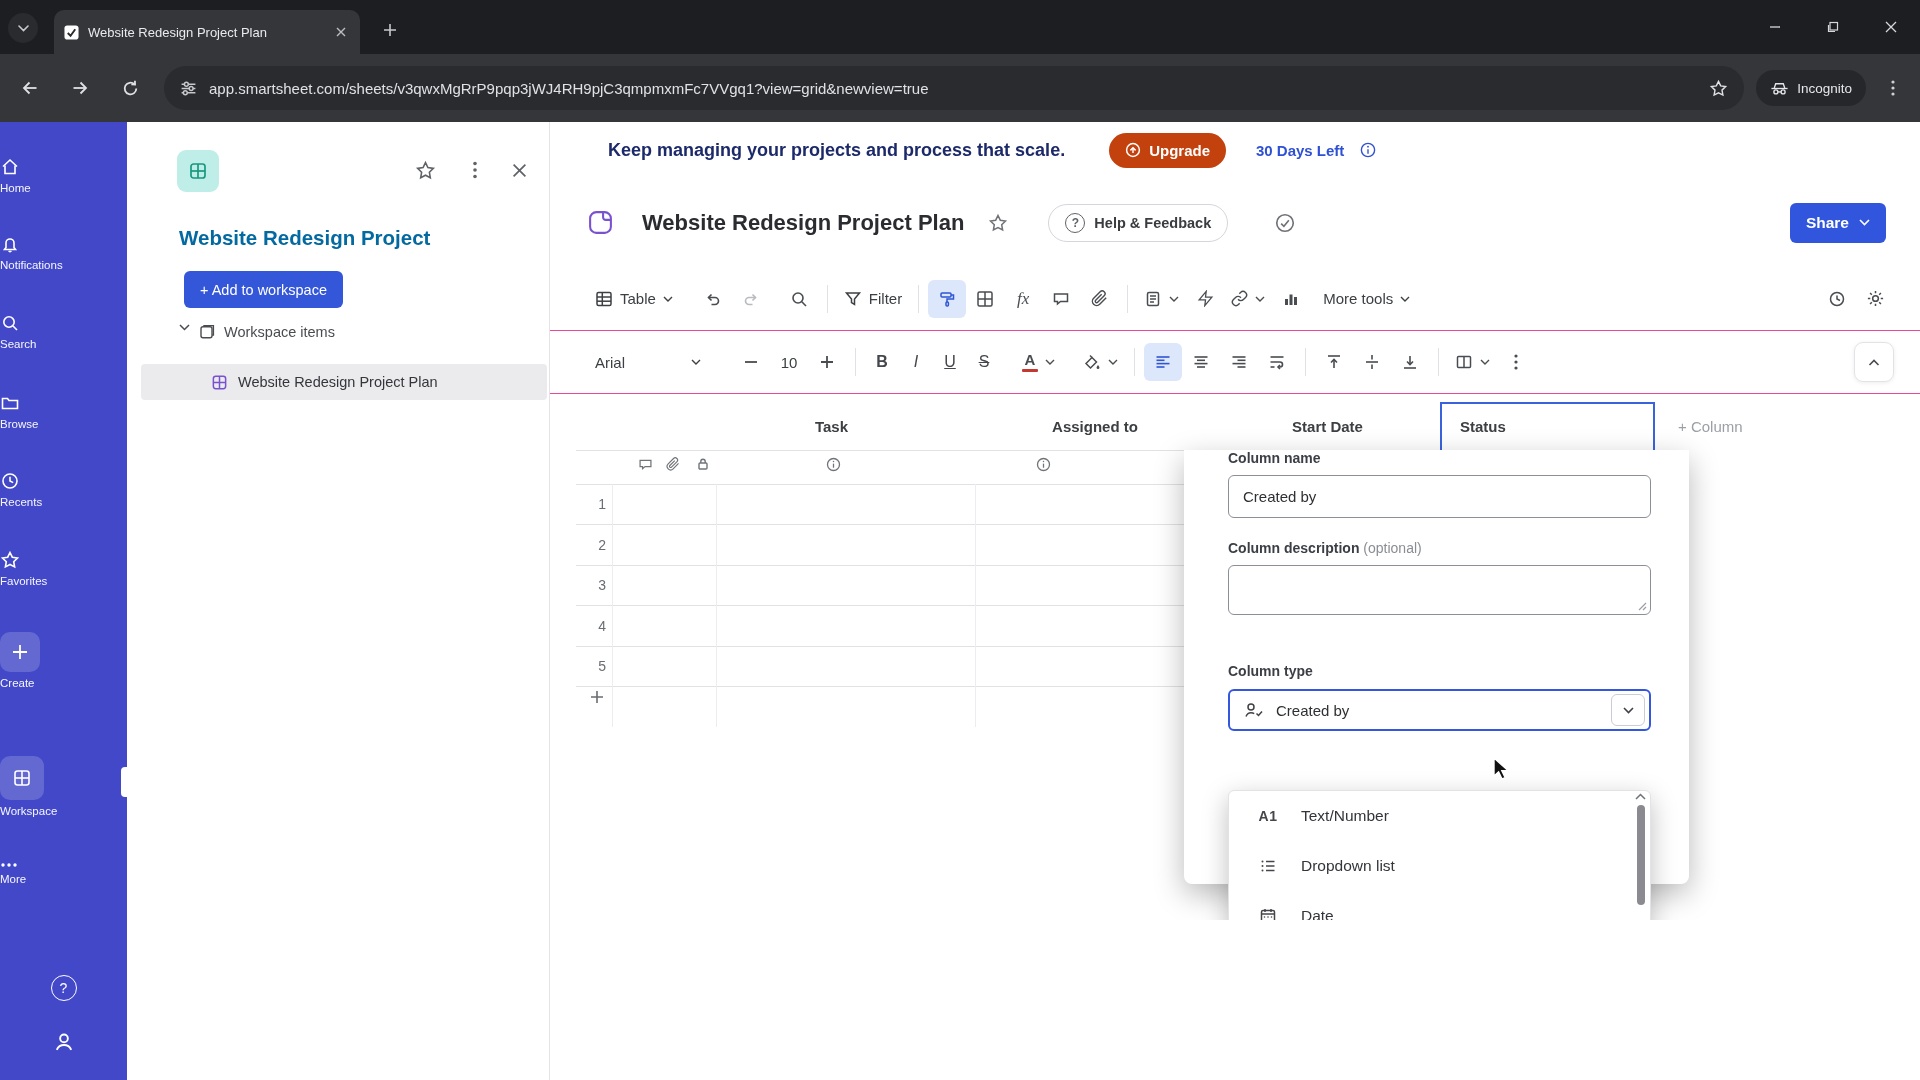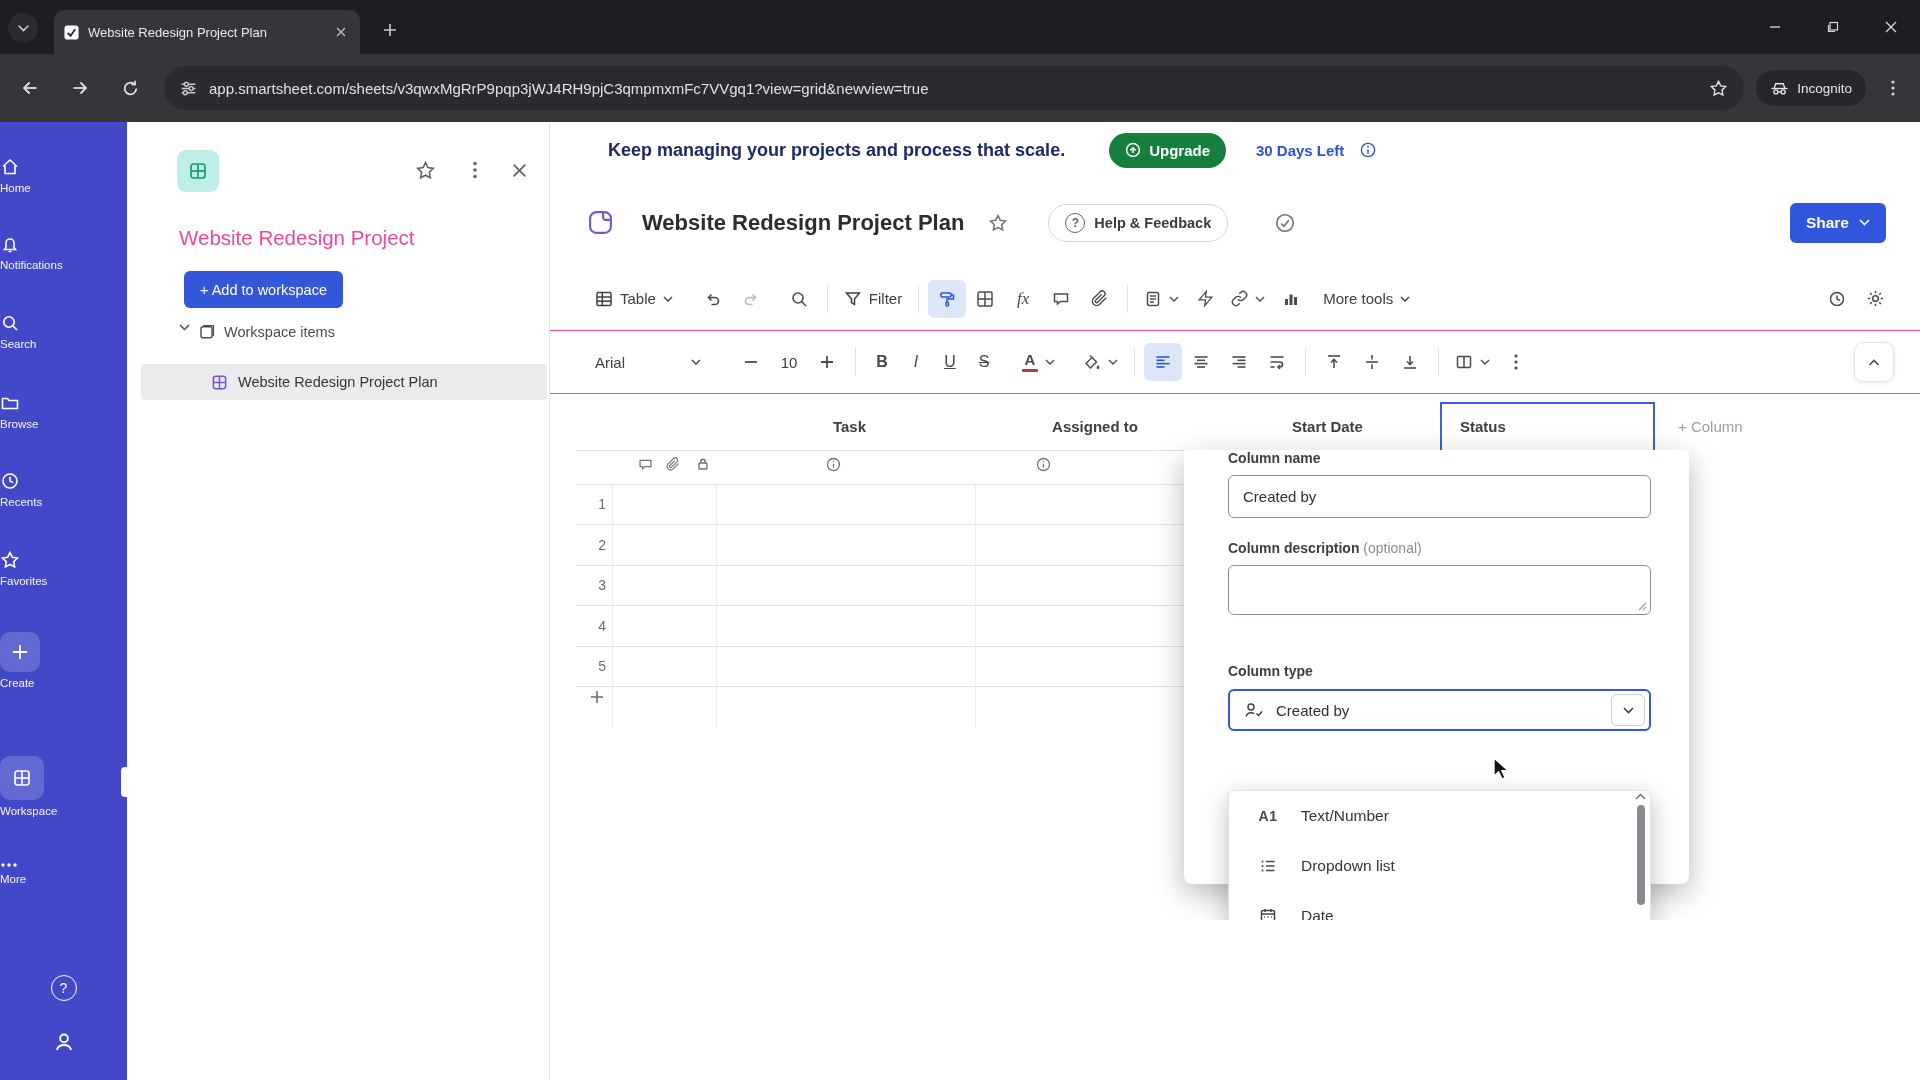--- a/index.html
+++ b/index.html
@@ -29,31 +29,31 @@
   .sb-label{font-size:11.5px;color:rgba(255,255,255,.95)}
   .sb-tile{width:44px;height:44px;border-radius:10px;background:rgba(255,255,255,.18);display:flex;align-items:center;justify-content:center}
   .sb-notch{position:absolute;right:0;top:645px;width:6px;height:30px;background:#fff;border-radius:4px 0 0 4px}
   .sb-circ{position:absolute;left:0;width:127px;display:flex;justify-content:center;color:#fff}
   .qmark{width:26px;height:26px;border-radius:50%;border:1.6px solid #fff;display:flex;align-items:center;justify-content:center;font-size:14px;color:#fff}
 
   
   .wspanel{position:absolute;left:127px;top:122px;width:423px;height:958px;background:#fff;border-right:1px solid #e4e4e7}
   .ws-tile{position:absolute;left:50px;top:28px;width:42px;height:42px;border-radius:9px;background:#bfeee8;display:flex;align-items:center;justify-content:center;color:#18987f}
   .ws-hico{position:absolute;top:30px;width:36px;height:36px;display:flex;align-items:center;justify-content:center;color:#5f6368}
-  .ws-title{position:absolute;left:52px;top:104px;font-size:20.5px;font-weight:400;color:#ec4899}
+  .ws-title{position:absolute;left:52px;top:104px;font-size:20.5px;font-weight:700;color:#0369a1}
   .ws-add{position:absolute;left:57px;top:149px;height:37px;border-radius:6px;background:#3456d8;color:#fff;font-size:14.5px;display:flex;align-items:center;gap:8px;padding:0 16px}
   .ws-tree{position:absolute;left:52px;top:202px;height:28px;display:flex;align-items:flex-start;gap:9px;color:#4a4c50;font-size:14.5px}
   .ws-sel{position:absolute;left:14px;right:2px;top:242px;height:36px;background:#ebebee;border-radius:4px;display:flex;align-items:center;gap:10px;padding-left:70px;color:#35363a;font-size:14.5px}
 
   
   .main{position:absolute;left:550px;top:122px;width:1370px;height:798px;background:#fff;overflow:hidden}
 
   .banner{position:absolute;left:0;top:0;width:1370px;height:56px;display:flex;align-items:center;padding-left:58px}
   .banner-msg{font-size:18px;font-weight:700;color:#1d2a6a;margin-right:44px}
-  .upgrade{height:35px;border-radius:18px;background:#15803d;color:#fff;font-size:15px;font-weight:600;display:flex;align-items:center;gap:8px;padding:0 16px}
+  .upgrade{height:35px;border-radius:18px;background:#c2410c;color:#fff;font-size:15px;font-weight:600;display:flex;align-items:center;gap:8px;padding:0 16px}
   .days-left{margin-left:30px;color:#2e50d4;font-size:15px;font-weight:600}
   .binfo{margin-left:16px;color:#2e50d4}
 
   .sheethead{position:absolute;left:0;top:56px;width:1370px;height:89px;display:flex;align-items:center;padding:0 34px 0 37px}
   .doc-ico{color:#7a52cf;margin-right:28px}
   .sheet-title{font-size:22px;font-weight:700;color:#2b2c30}
   .h-star{margin-left:24px;color:#6f7277}
   .help-pill{margin-left:40px;height:38px;border-radius:19px;border:1px solid #d5d6da;display:flex;align-items:center;gap:9px;padding:0 16px;color:#3a3c40;font-size:14.5px;font-weight:600}
   .save-ok{margin-left:46px;color:#6f7277}
   .share-btn{margin-left:auto;height:40px;border-radius:6px;background:#3156dd;color:#fff;font-size:15.5px;font-weight:600;display:flex;align-items:center;gap:10px;padding:0 16px}
@@ -646,21 +646,21 @@
           </svg>
       </span>
       <span class="tspacer"></span>
       <span class="collapse-btn">
         <svg width="12" height="7" viewBox="0 0 11 7">
             <polyline points="1,6 5.5,1.5 10,6" fill="none" stroke="currentColor" stroke-width="1.6"></polyline>
           </svg>
       </span>
     </div>
 
-    <div class="ghead" style="left:170px;width:259px">Task</div>
+    <div class="ghead" style="left:152px;width:259px">Task</div>
     <div class="ghead" style="left:425px;width:240px">Assigned to</div>
     <div class="ghead" style="left:665px;width:225px">Start Date</div>
     <div class="status-box">Status</div>
     <div class="add-col">+ Column</div>
 
     <div class="gline" style="top:328px"></div>
     <span class="gsub-ico" style="left:88px">
       <svg width="15" height="15" viewBox="0 0 18 18" fill="none" stroke="currentColor" stroke-width="1.5">
           <path d="M2.5 4h13v7.5h-7l-3 2.5v-2.5h-3z"></path>
         </svg>

